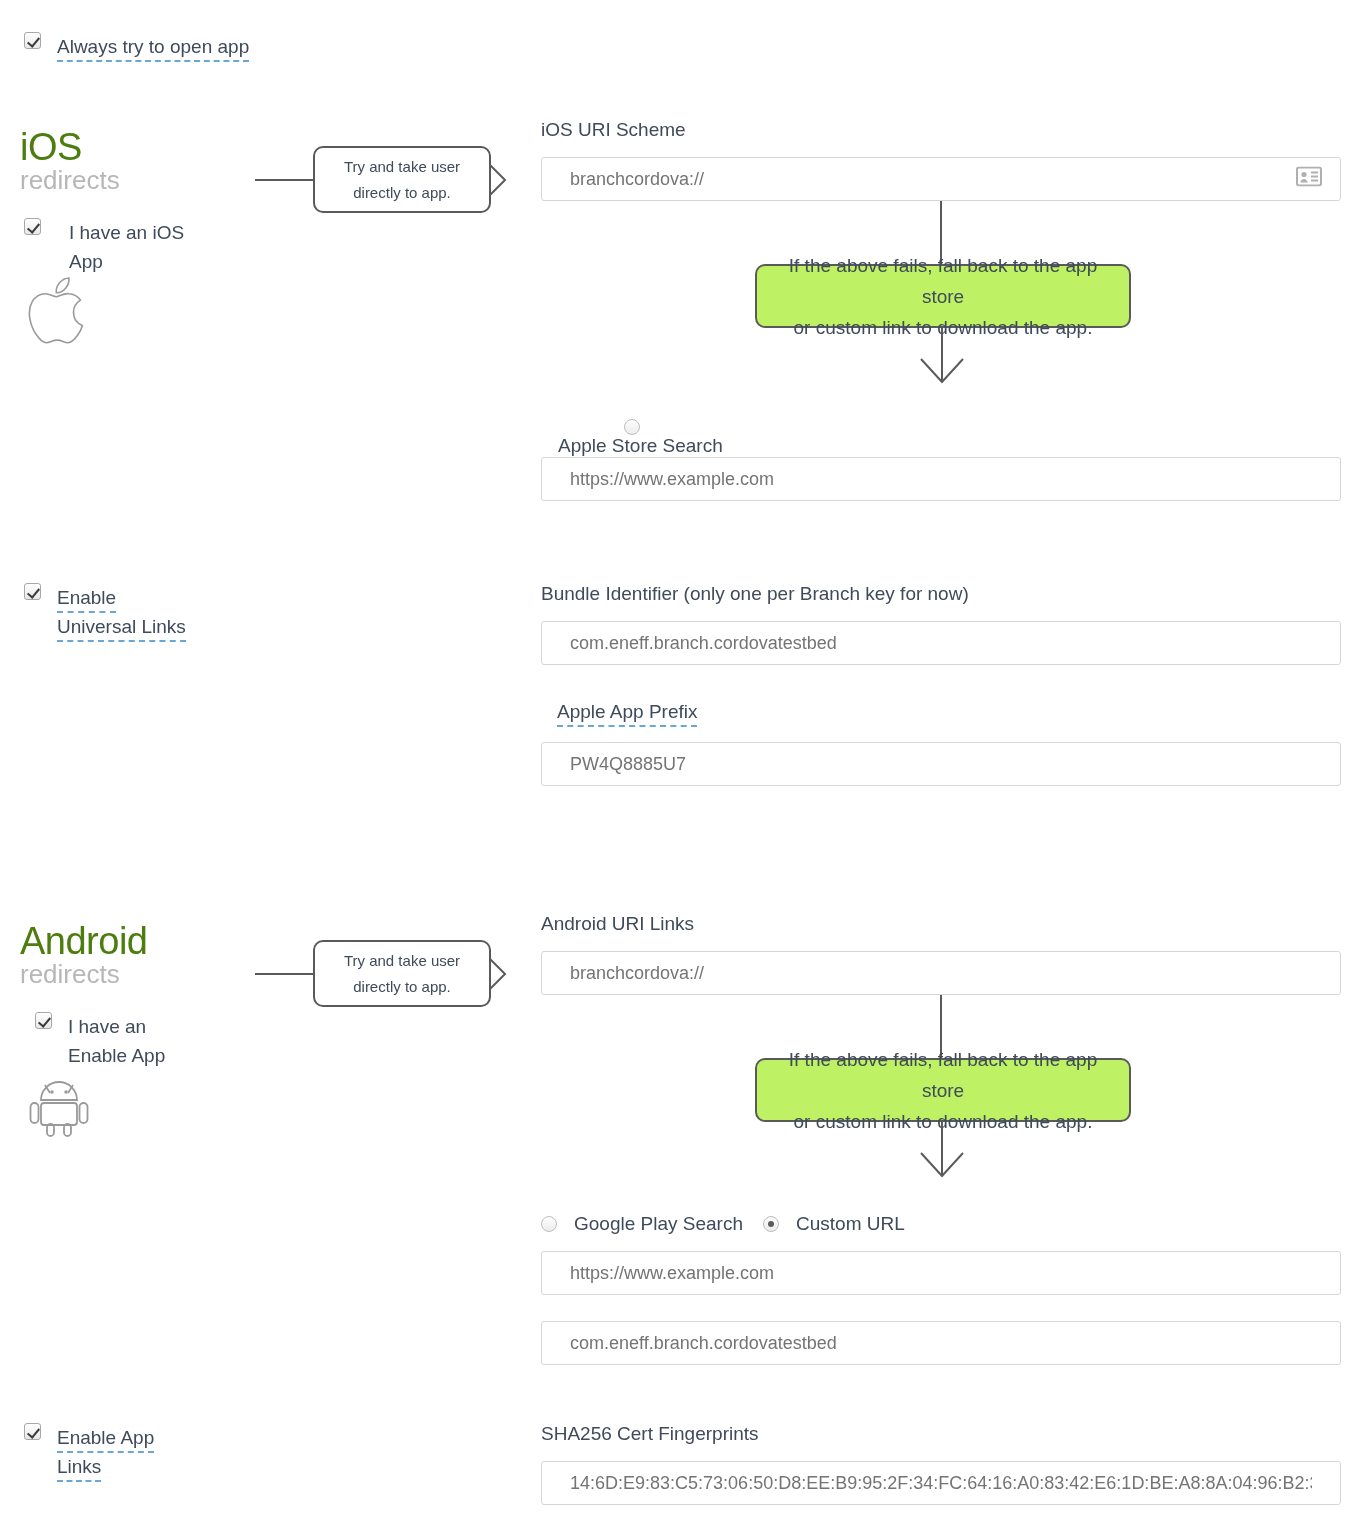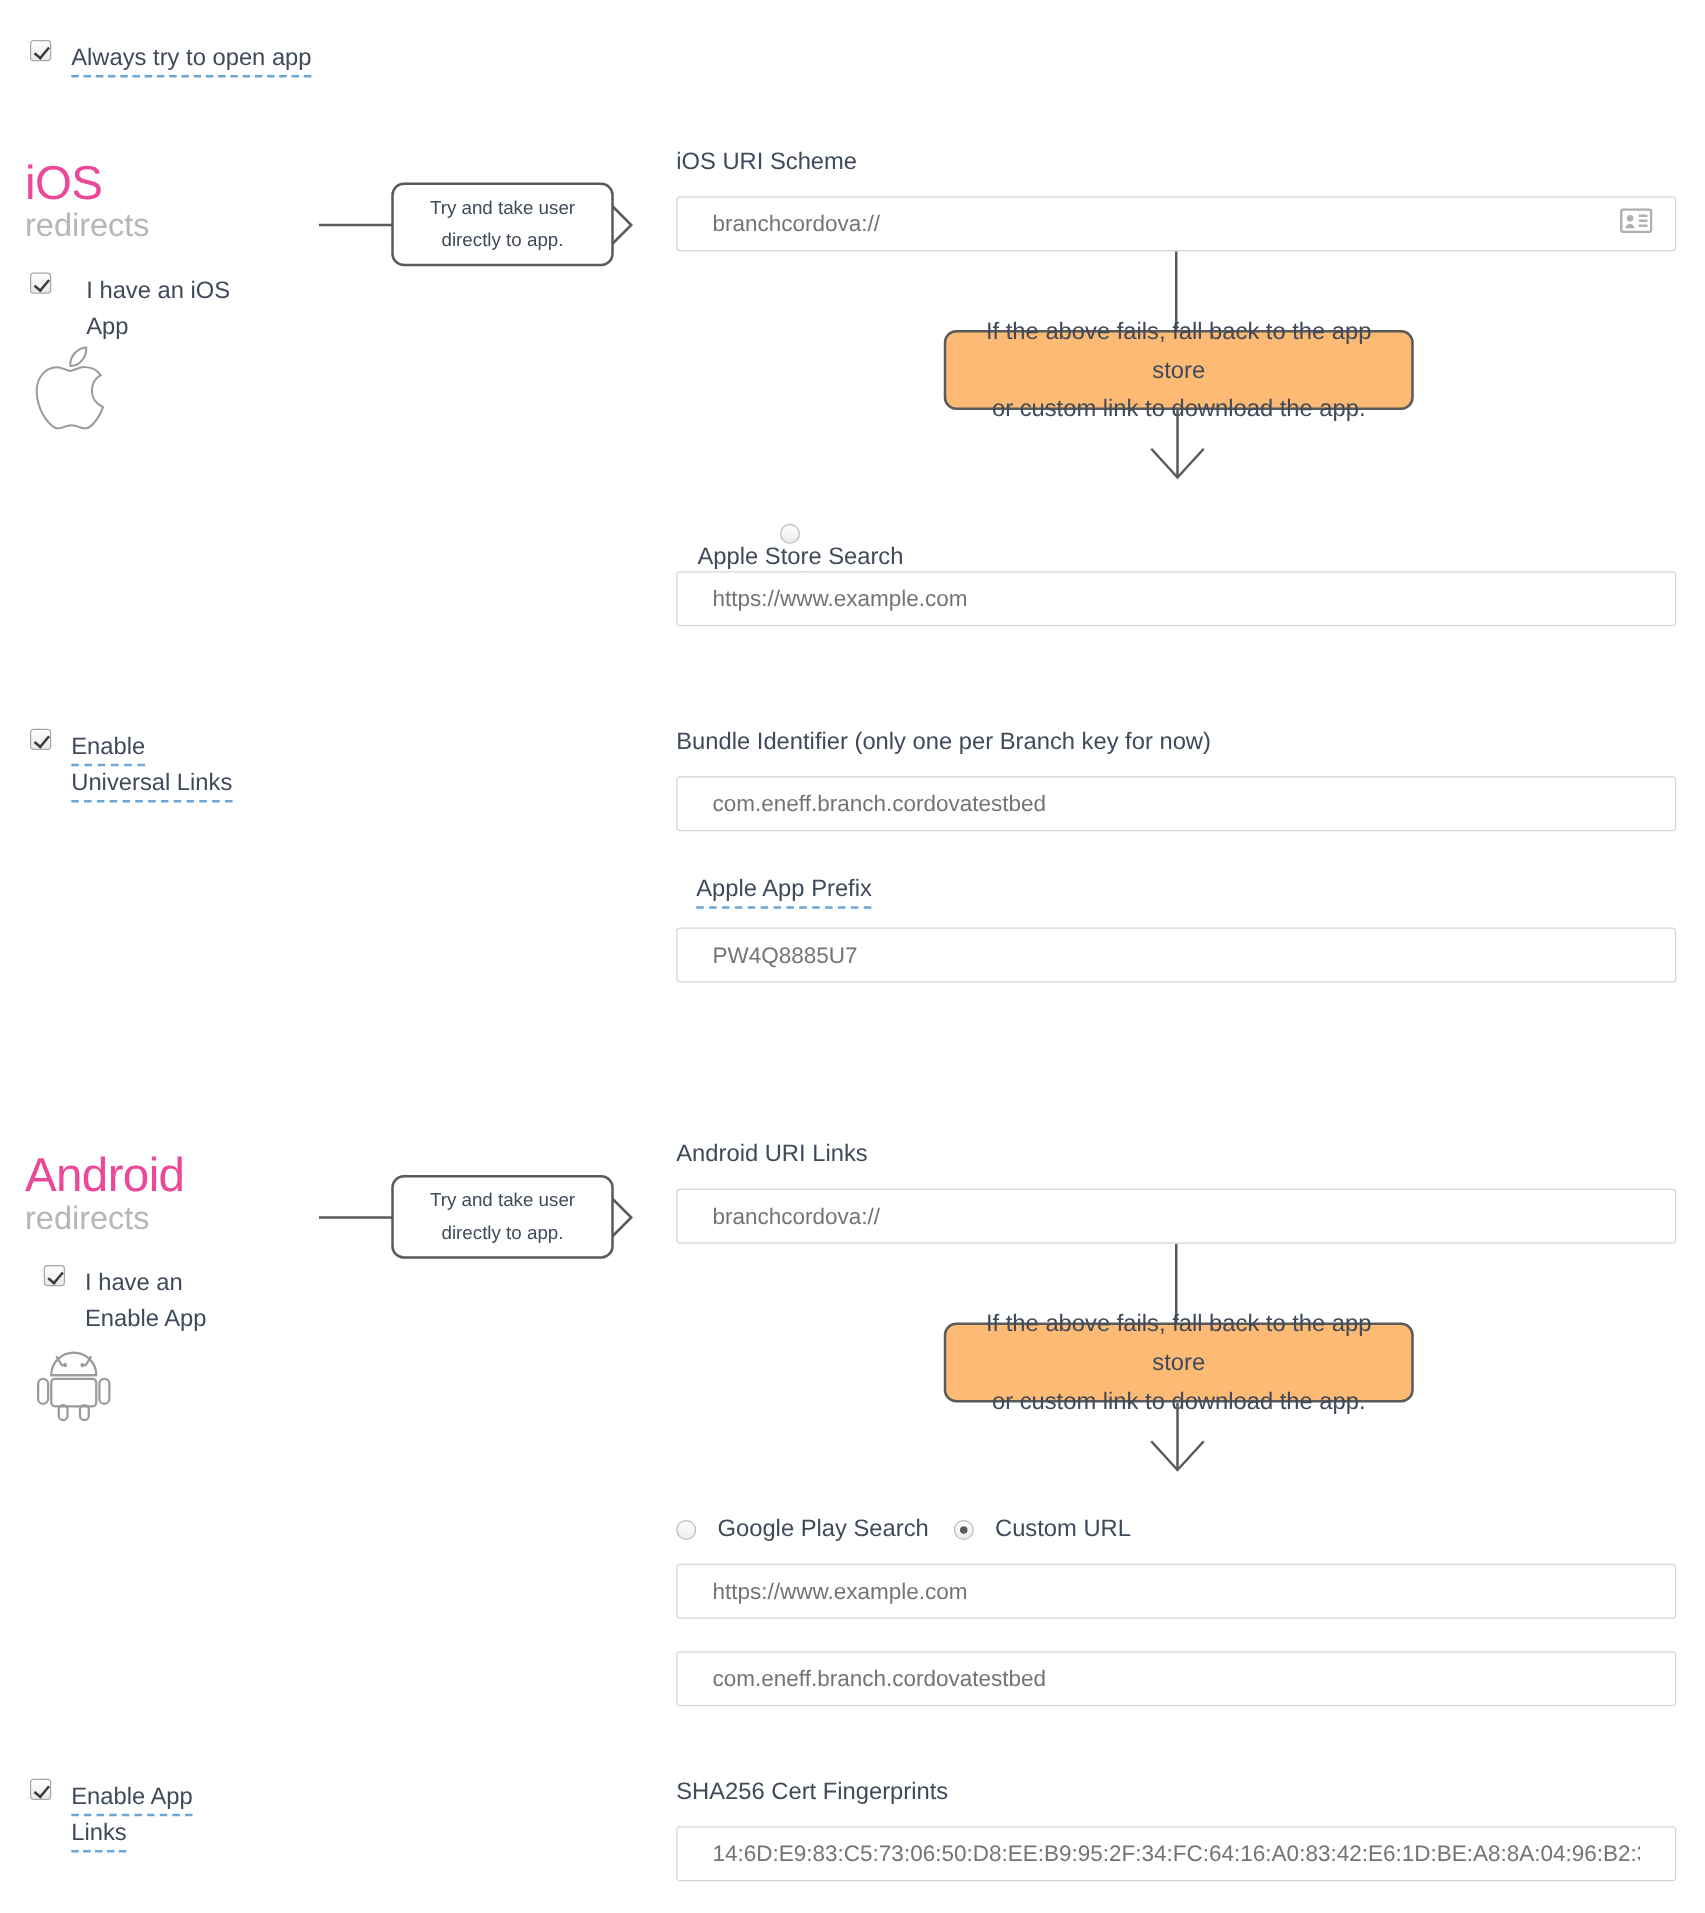--- a/index.html
+++ b/index.html
@@ -55,21 +55,21 @@
     white-space: nowrap;
   }
 
   .chk-row { display: flex; align-items: flex-start; gap: 16px; }
   .chk-label {
     font-size: 19px; color: #3f4a5a;
     line-height: 29px; max-width: 140px;
   }
 
   
-  .sec-title { font-size: 38px; color: #ec4899; line-height: 38px; font-weight: 400; letter-spacing: -0.5px; }
+  .sec-title { font-size: 38px; color: #4d7c0f; line-height: 38px; font-weight: 400; letter-spacing: -0.5px; }
   .sec-sub  { font-size: 26px; color: #b7b7b7; line-height: 28px; }
 
   
   .field-label { font-size: 19px; color: #3f4a5a; }
 
   
   .inp {
     width: 800px; height: 44px;
     border: 1px solid #d6d6d6; border-radius: 3px;
     background: #fff;
@@ -92,21 +92,21 @@
     color: #3f4a5a; font-size: 15px;
     text-align: center; line-height: 26px;
     display: flex; align-items: center; justify-content: center;
     background: #fff;
   }
   .fallbox {
     border: 2px solid #5a5a5a; border-radius: 10px;
     color: #3f4a5a; font-size: 19px;
     text-align: center; line-height: 31px;
     display: flex; align-items: center; justify-content: center;
-    background: #fdba74; padding: 6px 18px;
+    background: #bef264; padding: 6px 18px;
   }
 
   .radio-row { display: flex; align-items: center; }
   .radio-text { font-size: 19px; color: #3f4a5a; }
 </style>
 </head>
 <body>
 
 <div class="page">
 

